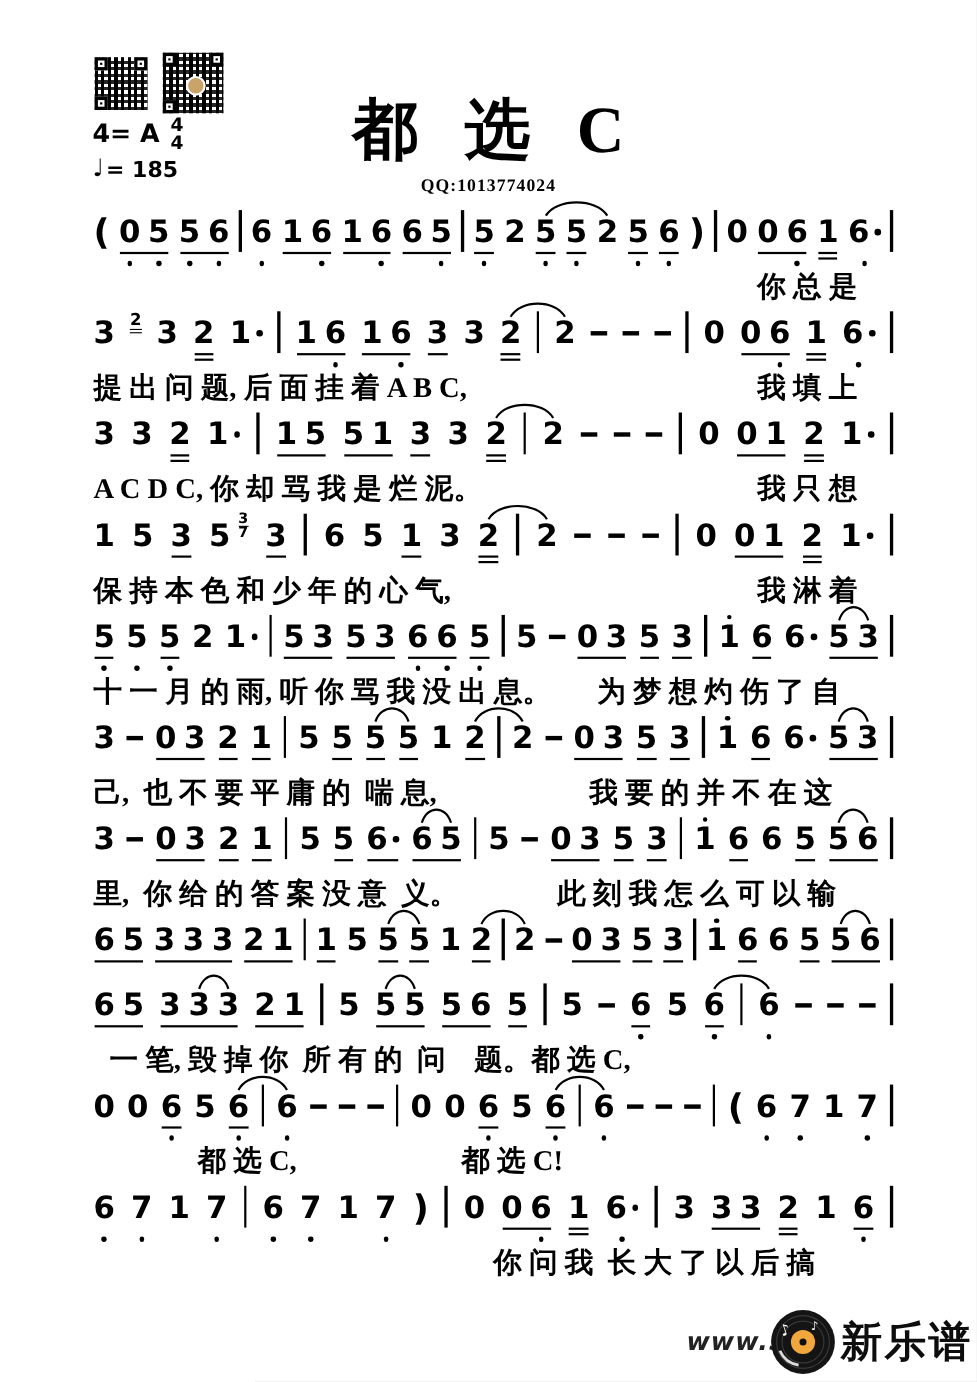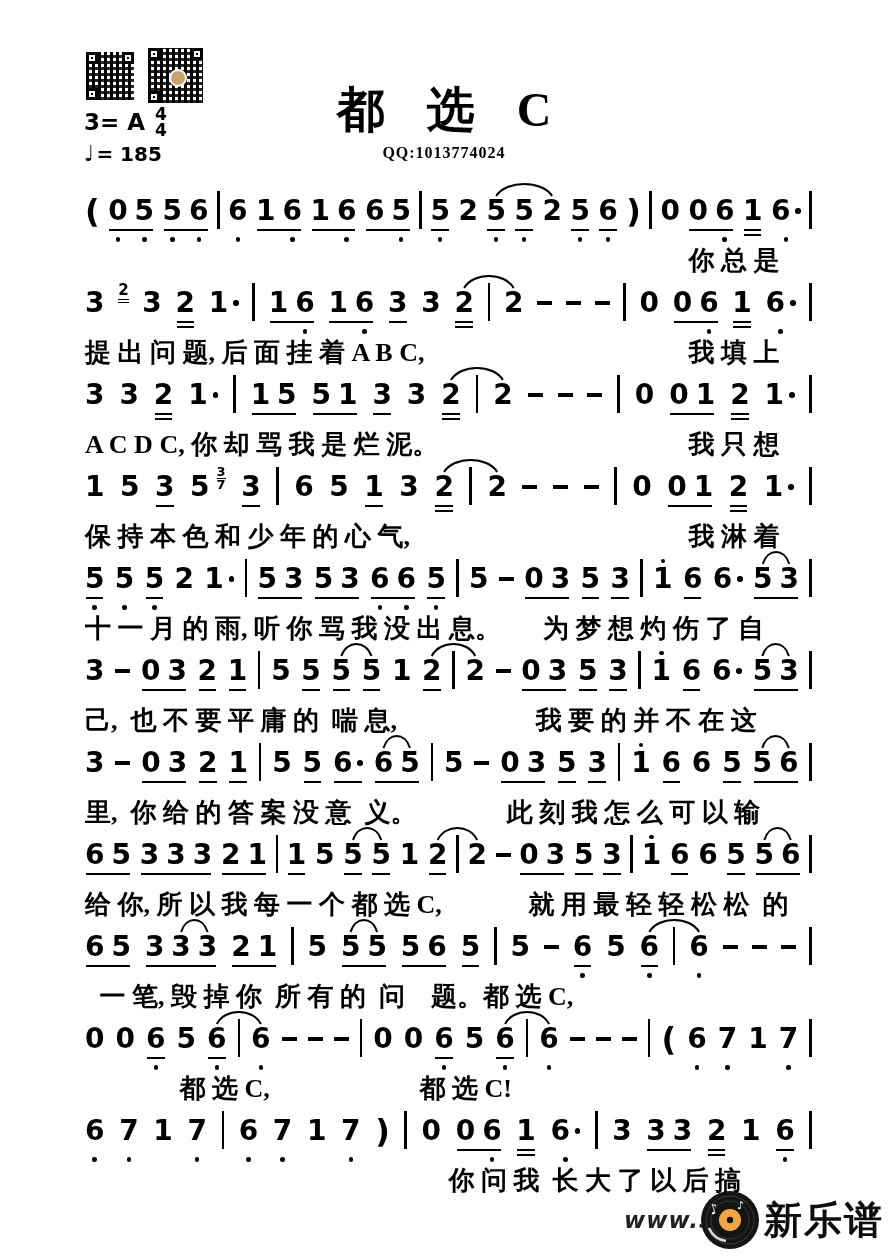--- a/index.html
+++ b/index.html
@@ -19,21 +19,21 @@
   #qr-right{left:148px;top:48px;width:55px;height:55px;}
 
   .keyblock{position:absolute;left:84px;top:106px;}
   .keyline{display:flex;align-items:center;font-weight:700;font-size:23px;}
   .ts{display:inline-flex;flex-direction:column;margin-left:10px;font-size:17px;line-height:16px;
       font-weight:700;text-align:center;}
   .tempo{margin-top:3px;font-size:20px;font-weight:600;display:flex;align-items:center;}
   .tempo .nq{font-size:22px;margin-right:2px;}
 
   .titleblock{position:absolute;left:50%;top:78px;transform:translateX(-50%);text-align:center;}
-  .titleblock h1{margin:0;font-family:"Liberation Serif",serif;font-weight:700;font-size:48px;
+  .titleblock h1{margin:0;font-family:"Liberation Serif",serif;font-weight:700;font-size:60px;
       letter-spacing:42px;text-indent:42px;white-space:nowrap;}
   .qq{font-family:"Liberation Serif",serif;font-weight:700;font-size:16px;margin-top:2px;letter-spacing:1px;}
 
   .credits{position:absolute;right:78px;top:102px;text-align:right;
       font-family:"Liberation Serif",serif;font-weight:700;font-size:20px;line-height:33px;}
 
   
   #score{position:absolute;left:85px;right:76px;top:186px;}
   .system{margin-bottom:0;}
   .notation{display:flex;justify-content:space-between;align-items:flex-start;position:relative;}
@@ -81,21 +81,21 @@
   </div>
   <div class="qr" id="qr-right">
     <div class="f tl"></div>
     <div class="f tr"></div>
     <div class="f bl"></div>
     <div class="logo-dot"></div>
   </div>
 
   <div class="keyblock">
     <div class="keyline">
-      <span>3= A</span>
+      <span>4= A</span>
       <span class="ts">
         <span>4</span>
         <span>4</span>
       </span>
     </div>
     <div class="tempo">
       <span class="nq">♩</span>
       <span>= 185</span>
     </div>
   </div>
@@ -2190,24 +2190,20 @@
                 <div class="barline"></div>
               </div>
               <div class="rb"></div>
             </span>
           </span>
           <svg class="ties">
             <path d="M 268.0 18 C 273.1 2 291.1 2 296.2 18"></path>
             <path d="M 352.7 18 C 359.8 2 385.0 2 392.1 18"></path>
             <path d="M 679.3 18 C 684.1 2 701.0 2 705.8 18"></path>
           </svg>
-        </div>
-        <div class="lyrics">
-          <span class="lseg" style="left: 0%;">给 你, 所 以 我 每 一 个 都 选 C,</span>
-          <span class="lseg" style="left: 61%;">就 用 最 轻 轻 松 松  的</span>
         </div>
       </div>
       <div class="system">
         <div class="notation">
           <span class="grp">
             <span class="unit">
               <div class="ra"></div>
               <div class="rg">
                 <span class="num">6</span>
               </div>

